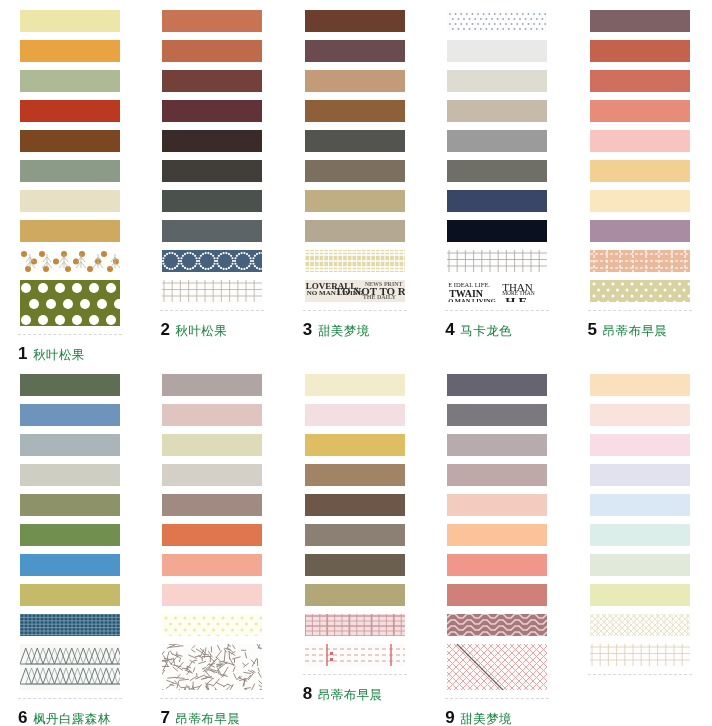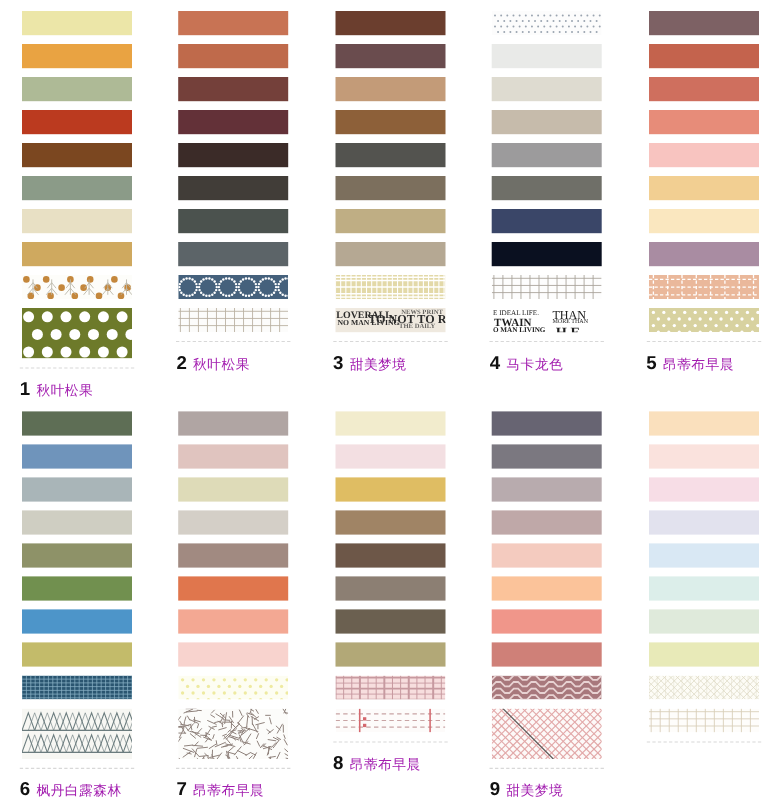--- a/index.html
+++ b/index.html
@@ -52,21 +52,21 @@
     gap: 6px;
   }
   .label .num {
     font-size: 17px;
     font-weight: bold;
     color: #111111;
     letter-spacing: -0.3px;
   }
   .label .name {
     font-size: 12.5px;
-    color: #a21caf;
+    color: #15803d;
     letter-spacing: 0.4px;
   }
   .newsprint {
     font-family: "Liberation Serif", serif;
     color: #2b2b2b;
     background: #efe9df;
     line-height: 1;
     overflow: hidden;
     position: relative;
   }

